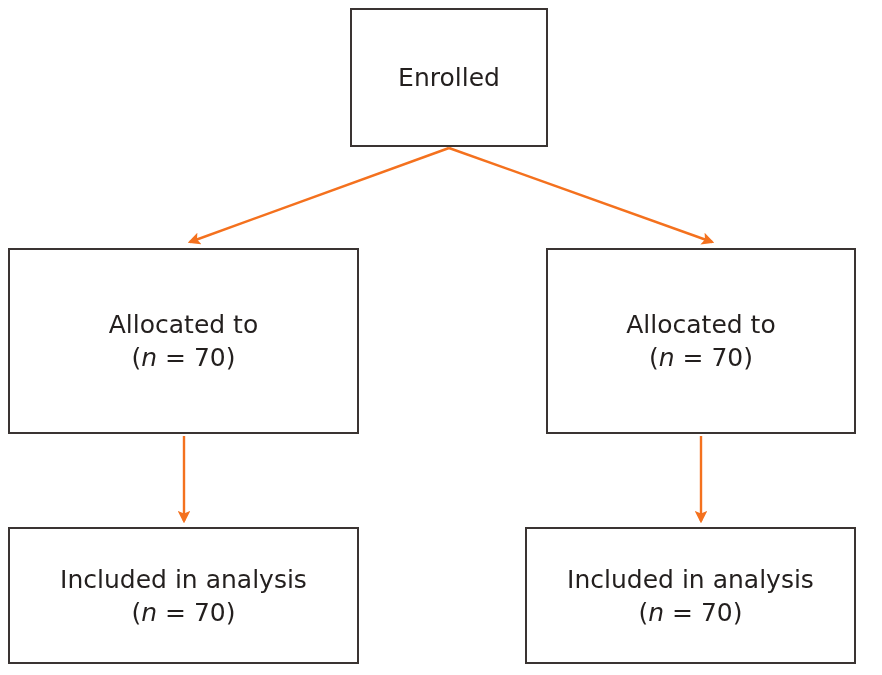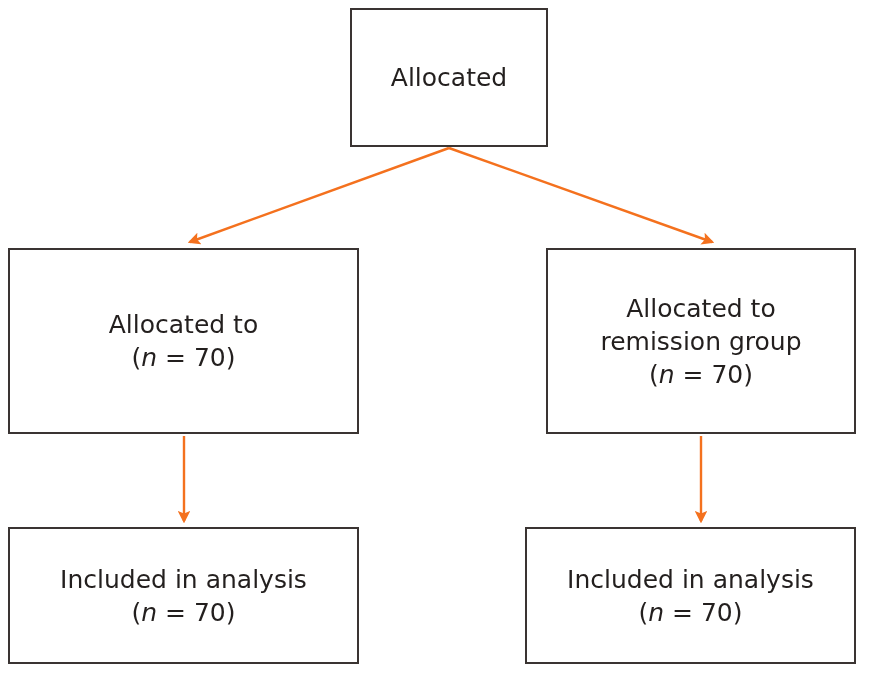--- a/index.html
+++ b/index.html
@@ -98,31 +98,30 @@
     <g>
       <line x1="184" y1="436" x2="184" y2="521" stroke="#F4711E" stroke-width="2.4" marker-end="url(#arrowhead)"></line>
     </g>
 
     <g>
       <line x1="701" y1="436" x2="701" y2="521" stroke="#F4711E" stroke-width="2.4" marker-end="url(#arrowhead)"></line>
     </g>
   </svg>
 
   <div class="node" id="node-enrolled">
-    <span class="line">Allocated</span>
+    <span class="line">Enrolled</span>
   </div>
 
   <div class="node" id="node-allocated-symptomatic">
     <span class="line">Allocated to</span>
     <span class="line"><span>(</span><em>n</em><span> = 70)</span></span>
   </div>
 
   <div class="node" id="node-allocated-remission">
     <span class="line">Allocated to</span>
-    <span class="line">remission group</span>
     <span class="line"><span>(</span><em>n</em><span> = 70)</span></span>
   </div>
 
   <div class="node" id="node-included-left">
     <span class="line">Included in analysis</span>
     <span class="line"><span>(</span><em>n</em><span> = 70)</span></span>
   </div>
 
   <div class="node" id="node-included-right">
     <span class="line">Included in analysis</span>

